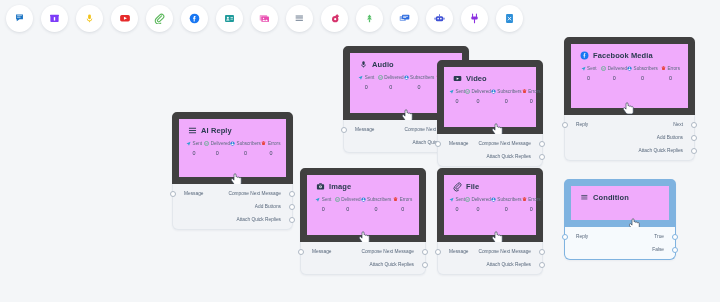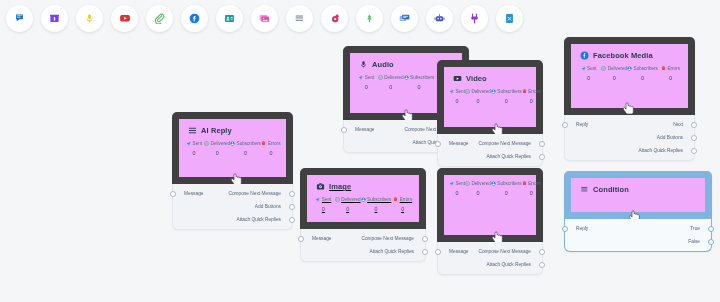--- a/index.html
+++ b/index.html
@@ -569,21 +569,21 @@
           <span class="dot r"></span>
         </div>
         <div class="port-row">
           <span class="port-label port-right">Attach Quick Replies</span>
           <span class="dot r"></span>
         </div>
         <div class="foot-pad"></div>
       </div>
     </div>
     <div class="node" style="left: 300px; top: 132px; width: 126px;">
-      <div class="node-box" style="height: 61px; text-decoration: underline;">
+      <div class="node-box" style="height: 74px;">
         <div class="node-title">
           <span class="ticon">
             <svg width="9" height="9" viewBox="0 0 16 16">
               <rect x="1.6" y="4" width="12.8" height="9.2" rx="1.4" fill="#2a3b50"></rect>
               <rect x="5.6" y="2" width="4.8" height="2.2" rx=".6" fill="#2a3b50"></rect>
               <circle cx="8" cy="8.6" r="2.4" fill="#fff"></circle>
               <circle cx="8" cy="8.6" r="1.2" fill="#2a3b50"></circle>
             </svg>
           </span>
           <span>Image</span>
@@ -653,20 +653,28 @@
         </div>
         <div class="port-row">
           <span class="port-label port-right">Attach Quick Replies</span>
           <span class="dot r"></span>
         </div>
         <div class="foot-pad"></div>
       </div>
     </div>
     <div class="node" style="left: 437px; top: 132px; width: 106px;">
       <div class="node-box" style="height: 74px;">
+        <div class="node-title">
+          <span class="ticon">
+            <svg width="11" height="11" viewBox="0 0 16 16">
+              <path d="M11 4.2L5.6 9.6a1.9 1.9 0 0 0 2.7 2.7l5-5a3.3 3.3 0 0 0-4.7-4.7L3.2 8a4.7 4.7 0 0 0 6.7 6.7" stroke="#2a3b50" stroke-width="1.6" fill="none" stroke-linecap="round"></path>
+            </svg>
+          </span>
+          <span>File</span>
+        </div>
         <div class="stats">
           <div class="stat">
             <div class="stat-head">
               <span>
                 <svg width="5" height="5" viewBox="0 0 16 16">
                   <path d="M1.5 8l13-6-5 13-2.4-5z" fill="#2f9fd0"></path>
                 </svg>
               </span>
               <span>Sent</span>
             </div>
@@ -723,21 +731,21 @@
           <span class="port-label port-right">Compose Next Message</span>
           <span class="dot r"></span>
         </div>
         <div class="port-row">
           <span class="port-label port-right">Attach Quick Replies</span>
           <span class="dot r"></span>
         </div>
         <div class="foot-pad"></div>
       </div>
     </div>
-    <div class="node selected" style="left: 564px; top: 135px; width: 148px;">
+    <div class="node selected" style="left: 564px; top: 143px; width: 112px;">
       <div class="node-box" style="height: 48px;">
         <div class="node-title">
           <span class="ticon">
             <svg width="11" height="11" viewBox="0 0 16 16">
               <path d="M3 4.4h9.4M3 7.2h9.4M3 10.6h9.4" stroke="#2a3b50" stroke-width="1.3" fill="none" stroke-linecap="round"></path>
               <path d="M3 4.4l9.4 2.8" stroke="#2a3b50" stroke-width="0" fill="none"></path>
             </svg>
           </span>
           <span>Condition</span>
         </div>

